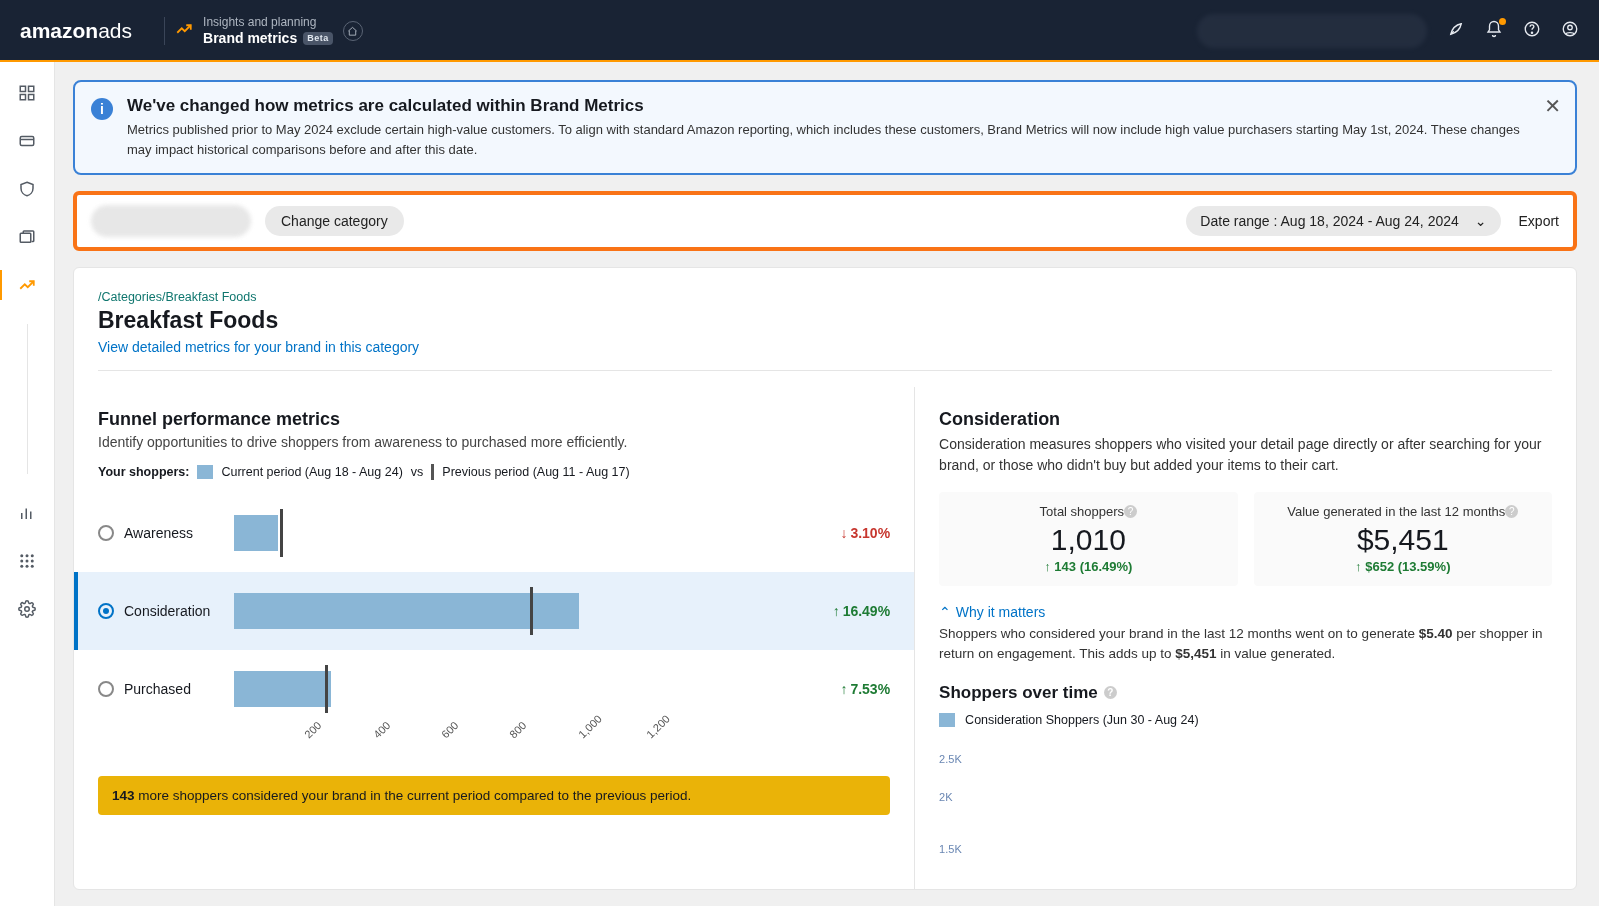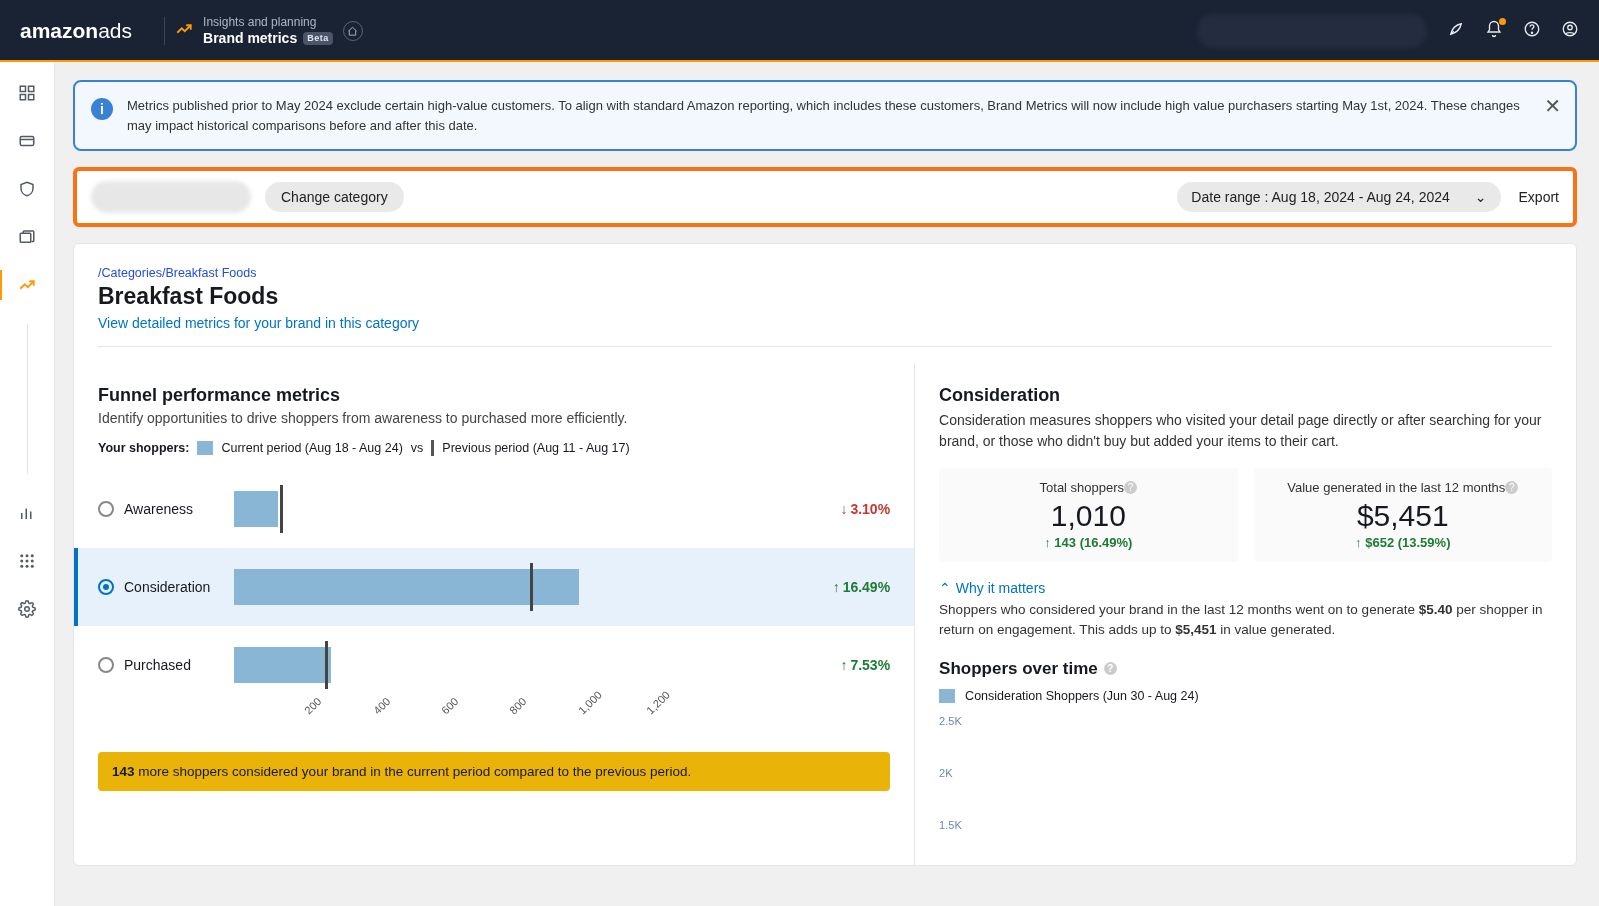--- a/index.html
+++ b/index.html
@@ -37,27 +37,27 @@
 .banner .info-icon { position:absolute; left:16px; top:16px; width:22px; height:22px; background:#3a81d6; color:#fff; border-radius:50%; display:flex; align-items:center; justify-content:center; font-weight:700; font-size:14px;}
 .banner .close-icon { position:absolute; right:14px; top:12px; font-size:20px; color:#555; cursor:pointer;}
 .banner h3 { font-size:17px; font-weight:600; margin-bottom:4px;}
 .banner p { font-size:13px; color:#333; line-height:1.5;}
 
 
 .toolbar { background:#fff; border:4px solid #f97316; border-radius:6px; padding:10px 14px; display:flex; align-items:center; gap:14px; margin-bottom:16px;}
 .blur-pill { width:160px; height:32px; background:#ddd; border-radius:16px; filter:blur(2px); opacity:.7;}
 .grey-btn { background:#e9e9e9; border:none; padding:7px 16px; border-radius:18px; font-size:14px; color:#222; cursor:pointer;}
 .tool-right { margin-left:auto; display:flex; align-items:center; gap:18px;}
-.date-btn { background:#e9e9e9; border:none; padding:7px 14px; border-radius:18px; font-size:14px; color:#222; cursor:pointer; display:flex; align-items:center; gap:25px;}
+.date-btn { background:#e9e9e9; border:none; padding:7px 14px; border-radius:18px; font-size:14px; color:#222; cursor:pointer; display:flex; align-items:center; gap:16px;}
 .export-link { font-size:14px; color:#222; cursor:pointer;}
 
 
 .card { background:#fff; border:1px solid #e5e5e5; border-radius:6px; padding:22px 0 0 0;}
 .card-head { padding: 0 24px 16px 24px; }
-.crumb { font-size:12.5px; color:#1d4ed8; margin-bottom:3px;}
+.crumb { font-size:12.5px; color:#0f766e; margin-bottom:3px;}
 .page-title { font-size:23px; font-weight:700; margin-bottom:4px;}
 .detail-link { font-size:14px; color:#0073c7; cursor:pointer;}
 .divider-h { height:1px; background:#e5e5e5; margin-top:14px;}
 
 .columns { display:flex; }
 .col-left { width:56%; border-right:1px solid #e5e5e5; padding:22px 24px 22px 24px;}
 .col-right { width:44%; padding:22px 24px 22px 24px;}
 
 .sec-title { font-size:18px; font-weight:700; margin-bottom:4px;}
 .sec-sub { font-size:14px; color:#444; margin-bottom:14px;}
@@ -101,21 +101,21 @@
 .why-row { color:#0073c7; font-size:14px; display:flex; align-items:center; gap:5px; cursor:pointer; margin-bottom:4px;}
 .why-text { font-size:13.5px; color:#333; line-height:1.5; margin-bottom:18px;}
 .why-text b { font-weight:700;}
 
 .sot-title { font-size:17px; font-weight:700; display:flex; align-items:center; gap:6px; margin-bottom:10px;text-align:right;}
 .sot-legend { display:flex; align-items:center; gap:10px; font-size:12.5px; margin-bottom:10px;}
 .sot-swatch { width:16px; height:14px; background:#8ab6d6;}
 
 .ychart { position:relative; height:130px;}
 .yl { position:absolute; left:0; font-size:11px; color:#6a87b3;}
-.yl.y1 { top:2px;} .yl.y2 { top:54px;} .yl.y3 { top:106px;}
+.yl.y1 { top:16px;} .yl.y2 { top:54px;} .yl.y3 { top:106px;}
 
 svg.ic { width:18px; height:18px; }
 </style>
 </head>
 <body>
 
 <div class="topbar">
   <div class="logo">
     <span>amazon</span>
       <span class="ads">ads</span>
@@ -233,20 +233,21 @@
           <path d="M19.4 15a1.7 1.7 0 00.34 1.87l.06.06a2 2 0 11-2.83 2.83l-.06-.06a1.7 1.7 0 00-1.87-.34 1.7 1.7 0 00-1 1.56V21a2 2 0 01-4 0v-.09a1.7 1.7 0 00-1-1.56 1.7 1.7 0 00-1.87.34l-.06.06a2 2 0 11-2.83-2.83l.06-.06a1.7 1.7 0 00.34-1.87 1.7 1.7 0 00-1.56-1H3a2 2 0 010-4h.09a1.7 1.7 0 001.56-1 1.7 1.7 0 00-.34-1.87l-.06-.06a2 2 0 112.83-2.83l.06.06a1.7 1.7 0 001.87.34H9a1.7 1.7 0 001-1.56V3a2 2 0 014 0v.09a1.7 1.7 0 001 1.56 1.7 1.7 0 001.87-.34l.06-.06a2 2 0 112.83 2.83l-.06.06a1.7 1.7 0 00-.34 1.87V9a1.7 1.7 0 001.56 1H21a2 2 0 010 4h-.09a1.7 1.7 0 00-1.56 1z"></path>
         </svg>
       </span>
   </div>
 
   <div class="main">
 
     <div class="banner">
       <span class="info-icon">i</span>
       <span class="close-icon">✕</span>
+      <h3>We've changed how metrics are calculated within Brand Metrics</h3>
       <p>Metrics published prior to May 2024 exclude certain high-value customers. To align with standard Amazon reporting, which includes these customers, Brand Metrics will now include high value purchasers starting May 1st, 2024. These changes may impact historical comparisons before and after this date.</p>
     </div>
 
     <div class="toolbar">
       <div class="blur-pill"></div>
       <button class="grey-btn">Change category</button>
       <div class="tool-right">
         <button class="date-btn">
           <span>Date range : Aug 18, 2024 - Aug 24, 2024</span>
           <span>⌄</span>

